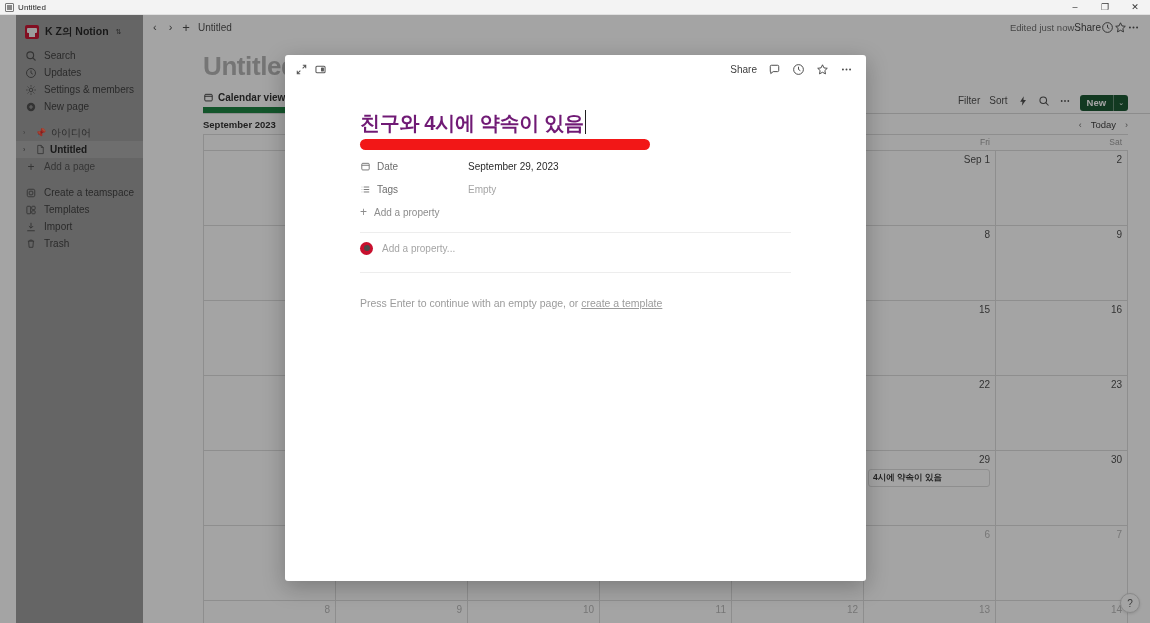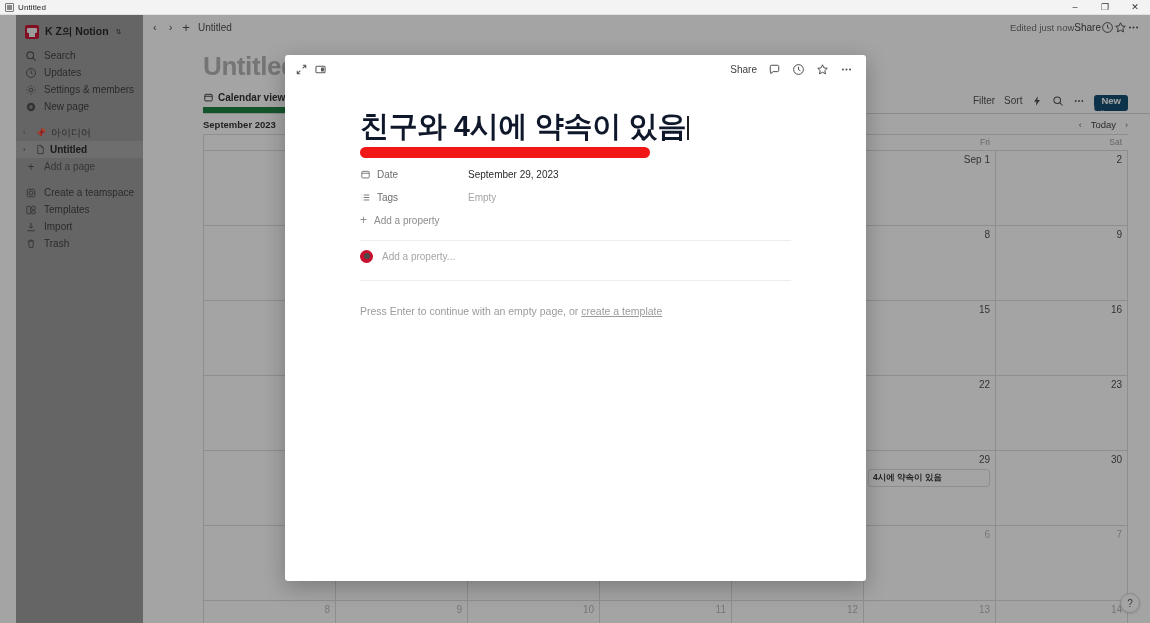--- a/index.html
+++ b/index.html
@@ -119,22 +119,22 @@
     font-size: 10px; font-weight: bold; color: #2b2b2b;
     padding-bottom: 4px; border-bottom: 6px solid #15803d; cursor: pointer;
   }
   .view-tab svg { display: block; width: 11px; height: 11px; }
   .view-add { font-size: 11px; color: #8a8a8a; margin-left: 9px; cursor: pointer; }
   .vb-right { margin-left: auto; display: flex; gap: 9px; }
   .vb-link { font-size: 10px; color: #4c4c4c; cursor: pointer; }
   .vb-ic { width: 12px; height: 12px; color: #4a4a4a; cursor: pointer; }
   .vb-ic svg { display: block; width: 12px; height: 12px; }
   .new-btn {
-    display: flex; align-items: stretch; background: #0c4a6e;
-    border-radius: 3px; overflow: hidden; height: 16px; cursor: pointer; flex-direction: column;
+    display: flex; align-items: stretch; background: #14532d;
+    border-radius: 3px; overflow: hidden; height: 16px; cursor: pointer;
   }
   .new-btn-label {
     color: #fff; font-size: 9.5px; font-weight: bold;
     padding: 0 7px; display: flex; align-items: center;
   }
   .new-btn-caret {
     color: #fff; font-size: 7px; padding: 0 4px;
     display: flex; align-items: center; border-left: 1px solid rgba(255,255,255,.35);
   }
 
@@ -201,21 +201,21 @@
   .mb-ic { width: 13px; height: 13px; color: #5a5a5a; cursor: pointer; margin-right: 6px; }
   .mb-ic svg { display: block; width: 13px; height: 13px; }
   .mb-right { margin-left: auto; display: flex; align-items: center; gap: 11px; }
   .mb-link { font-size: 10px; color: #3d3d3d; cursor: pointer; }
   .mb-icon { width: 13px; height: 13px; color: #4a4a4a; cursor: pointer; }
   .mb-icon svg { display: block; width: 13px; height: 13px; }
 
   .modal-body { padding: 26px 75px 0 75px; }
 
   .note-title {
-    font-size: 29px; font-weight: bold; color: #0f172a;
+    font-size: 20px; font-weight: bold; color: #701a75;
     letter-spacing: -.3px; display: inline-block; position: relative;
     line-height: 1.15;
   }
   .caret {
     display: inline-block; width: 1.5px; height: 24px;
     background: #1f1f1f; vertical-align: -4px; margin-left: 1px;
   }
   .redbar {
     margin-top: 4px; width: 290px; height: 11px;
     background: #f21717; border-radius: 6px;

